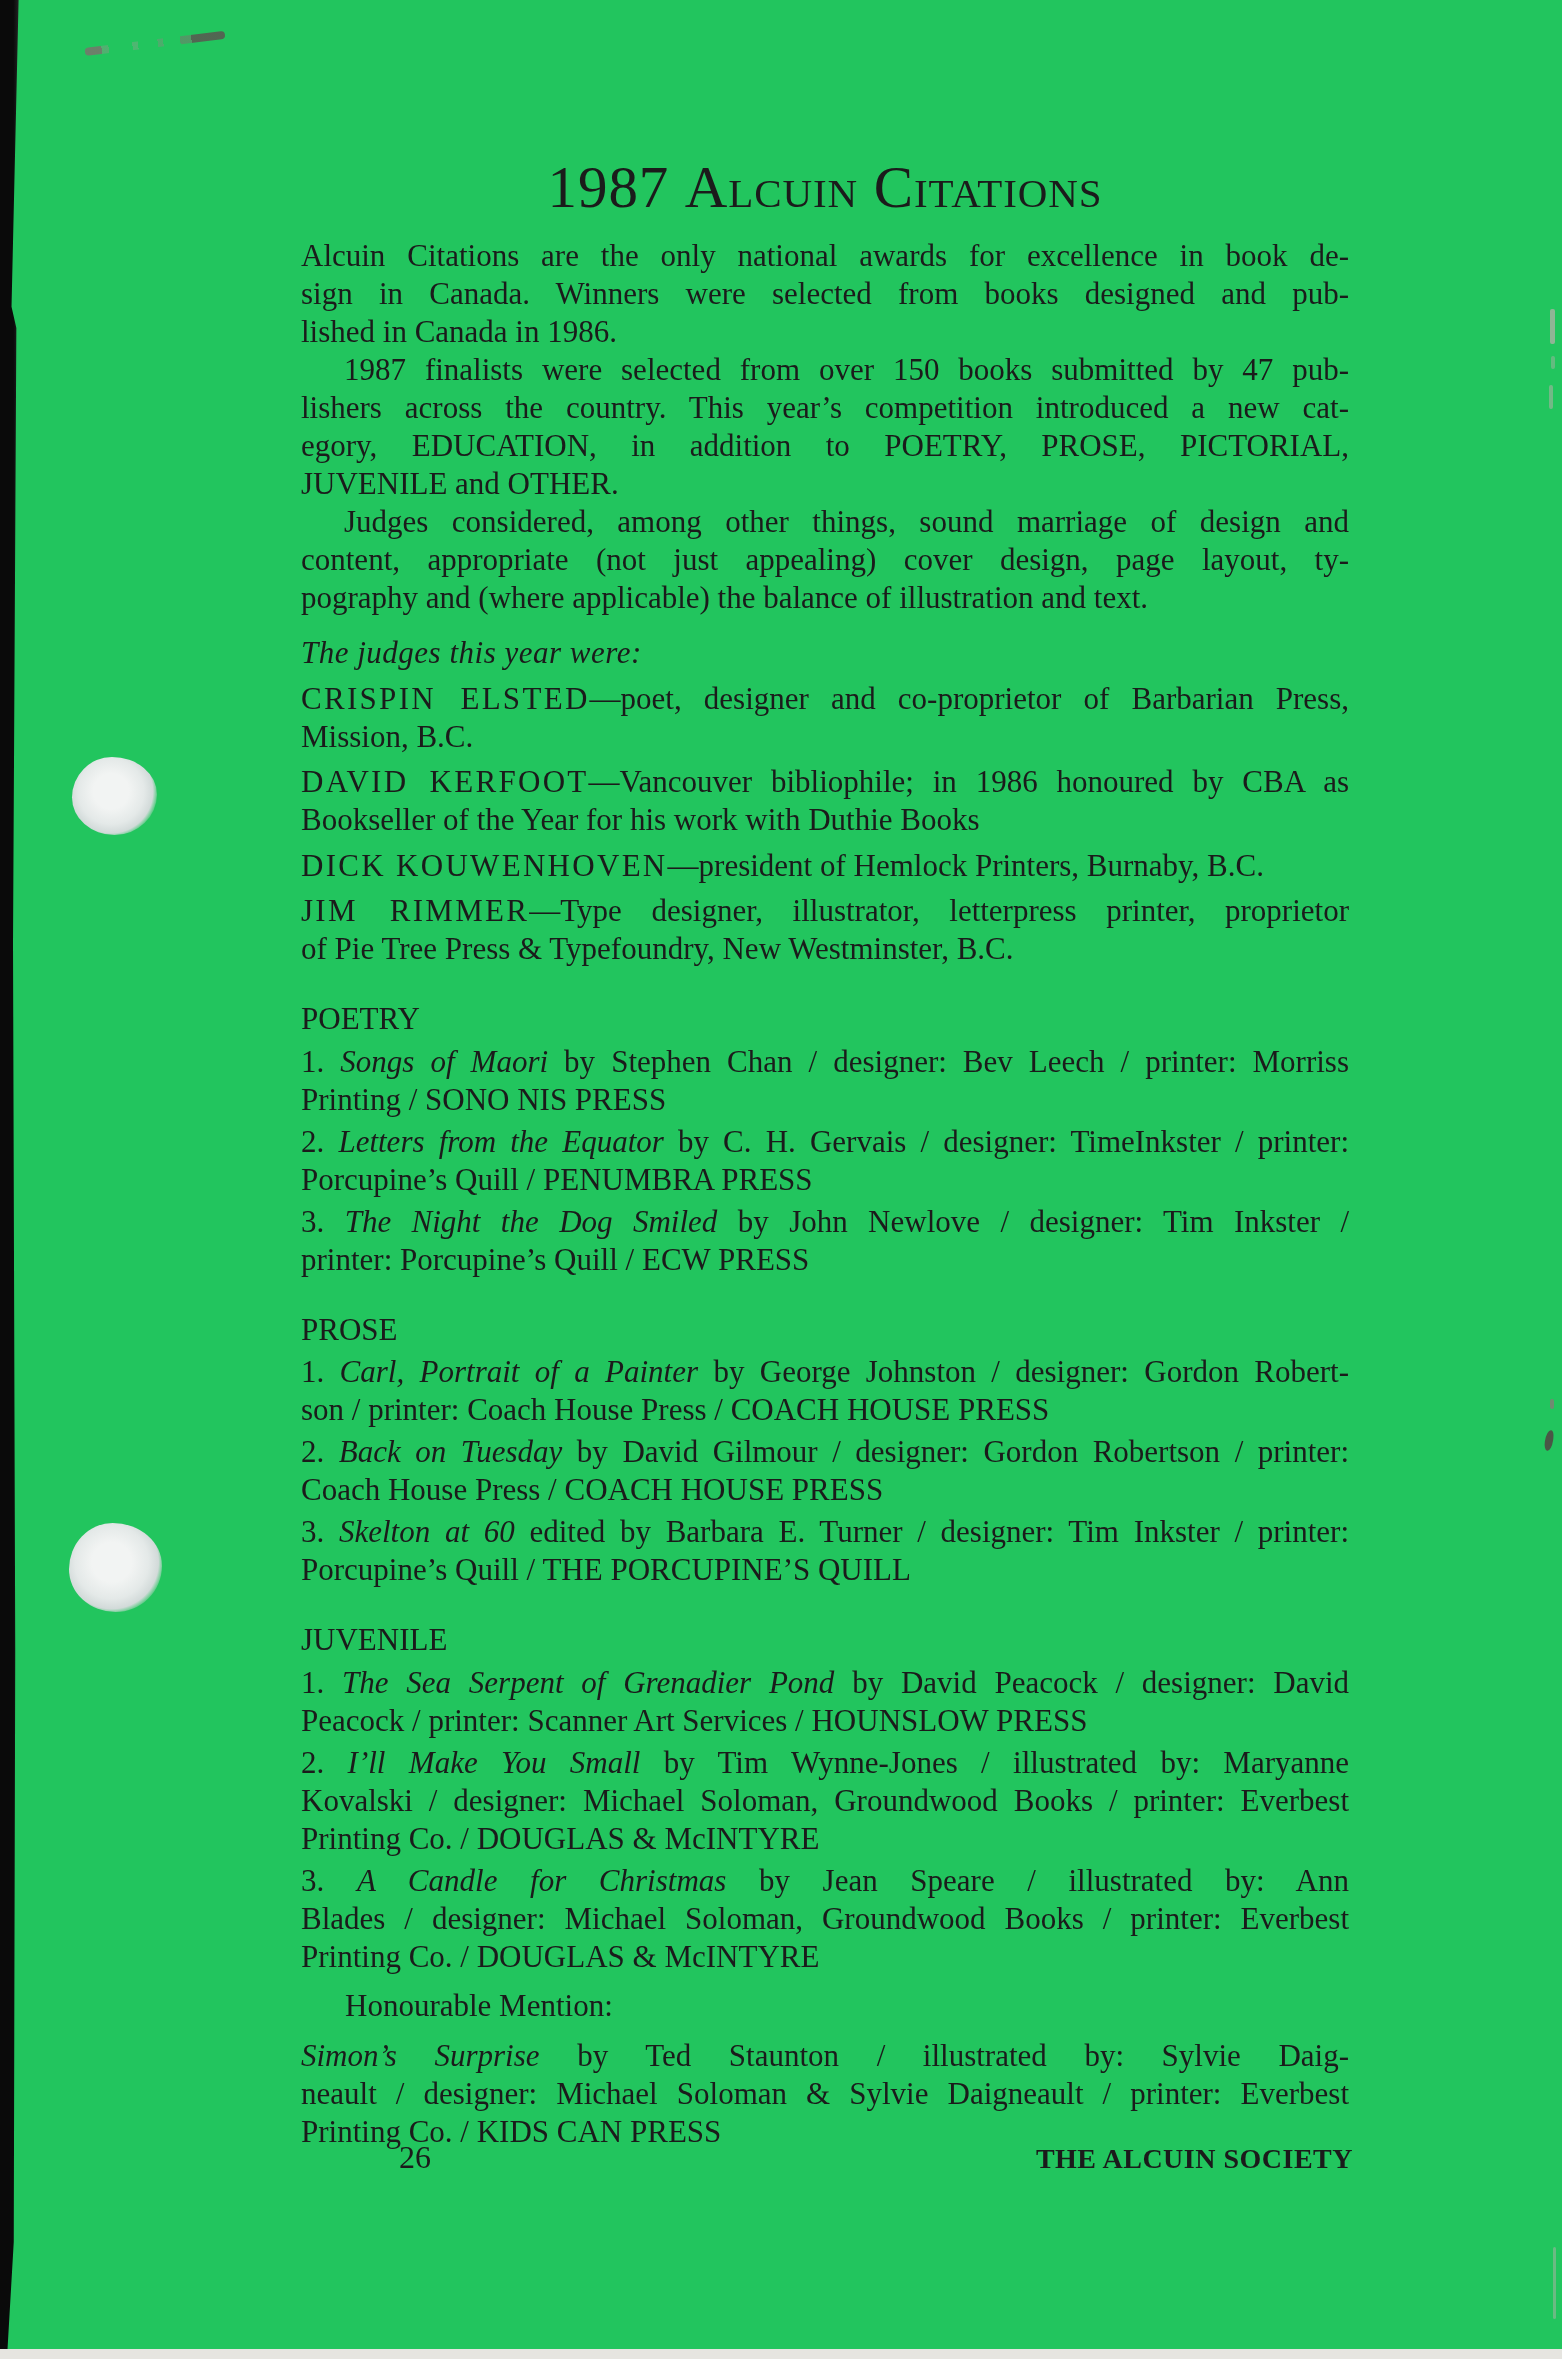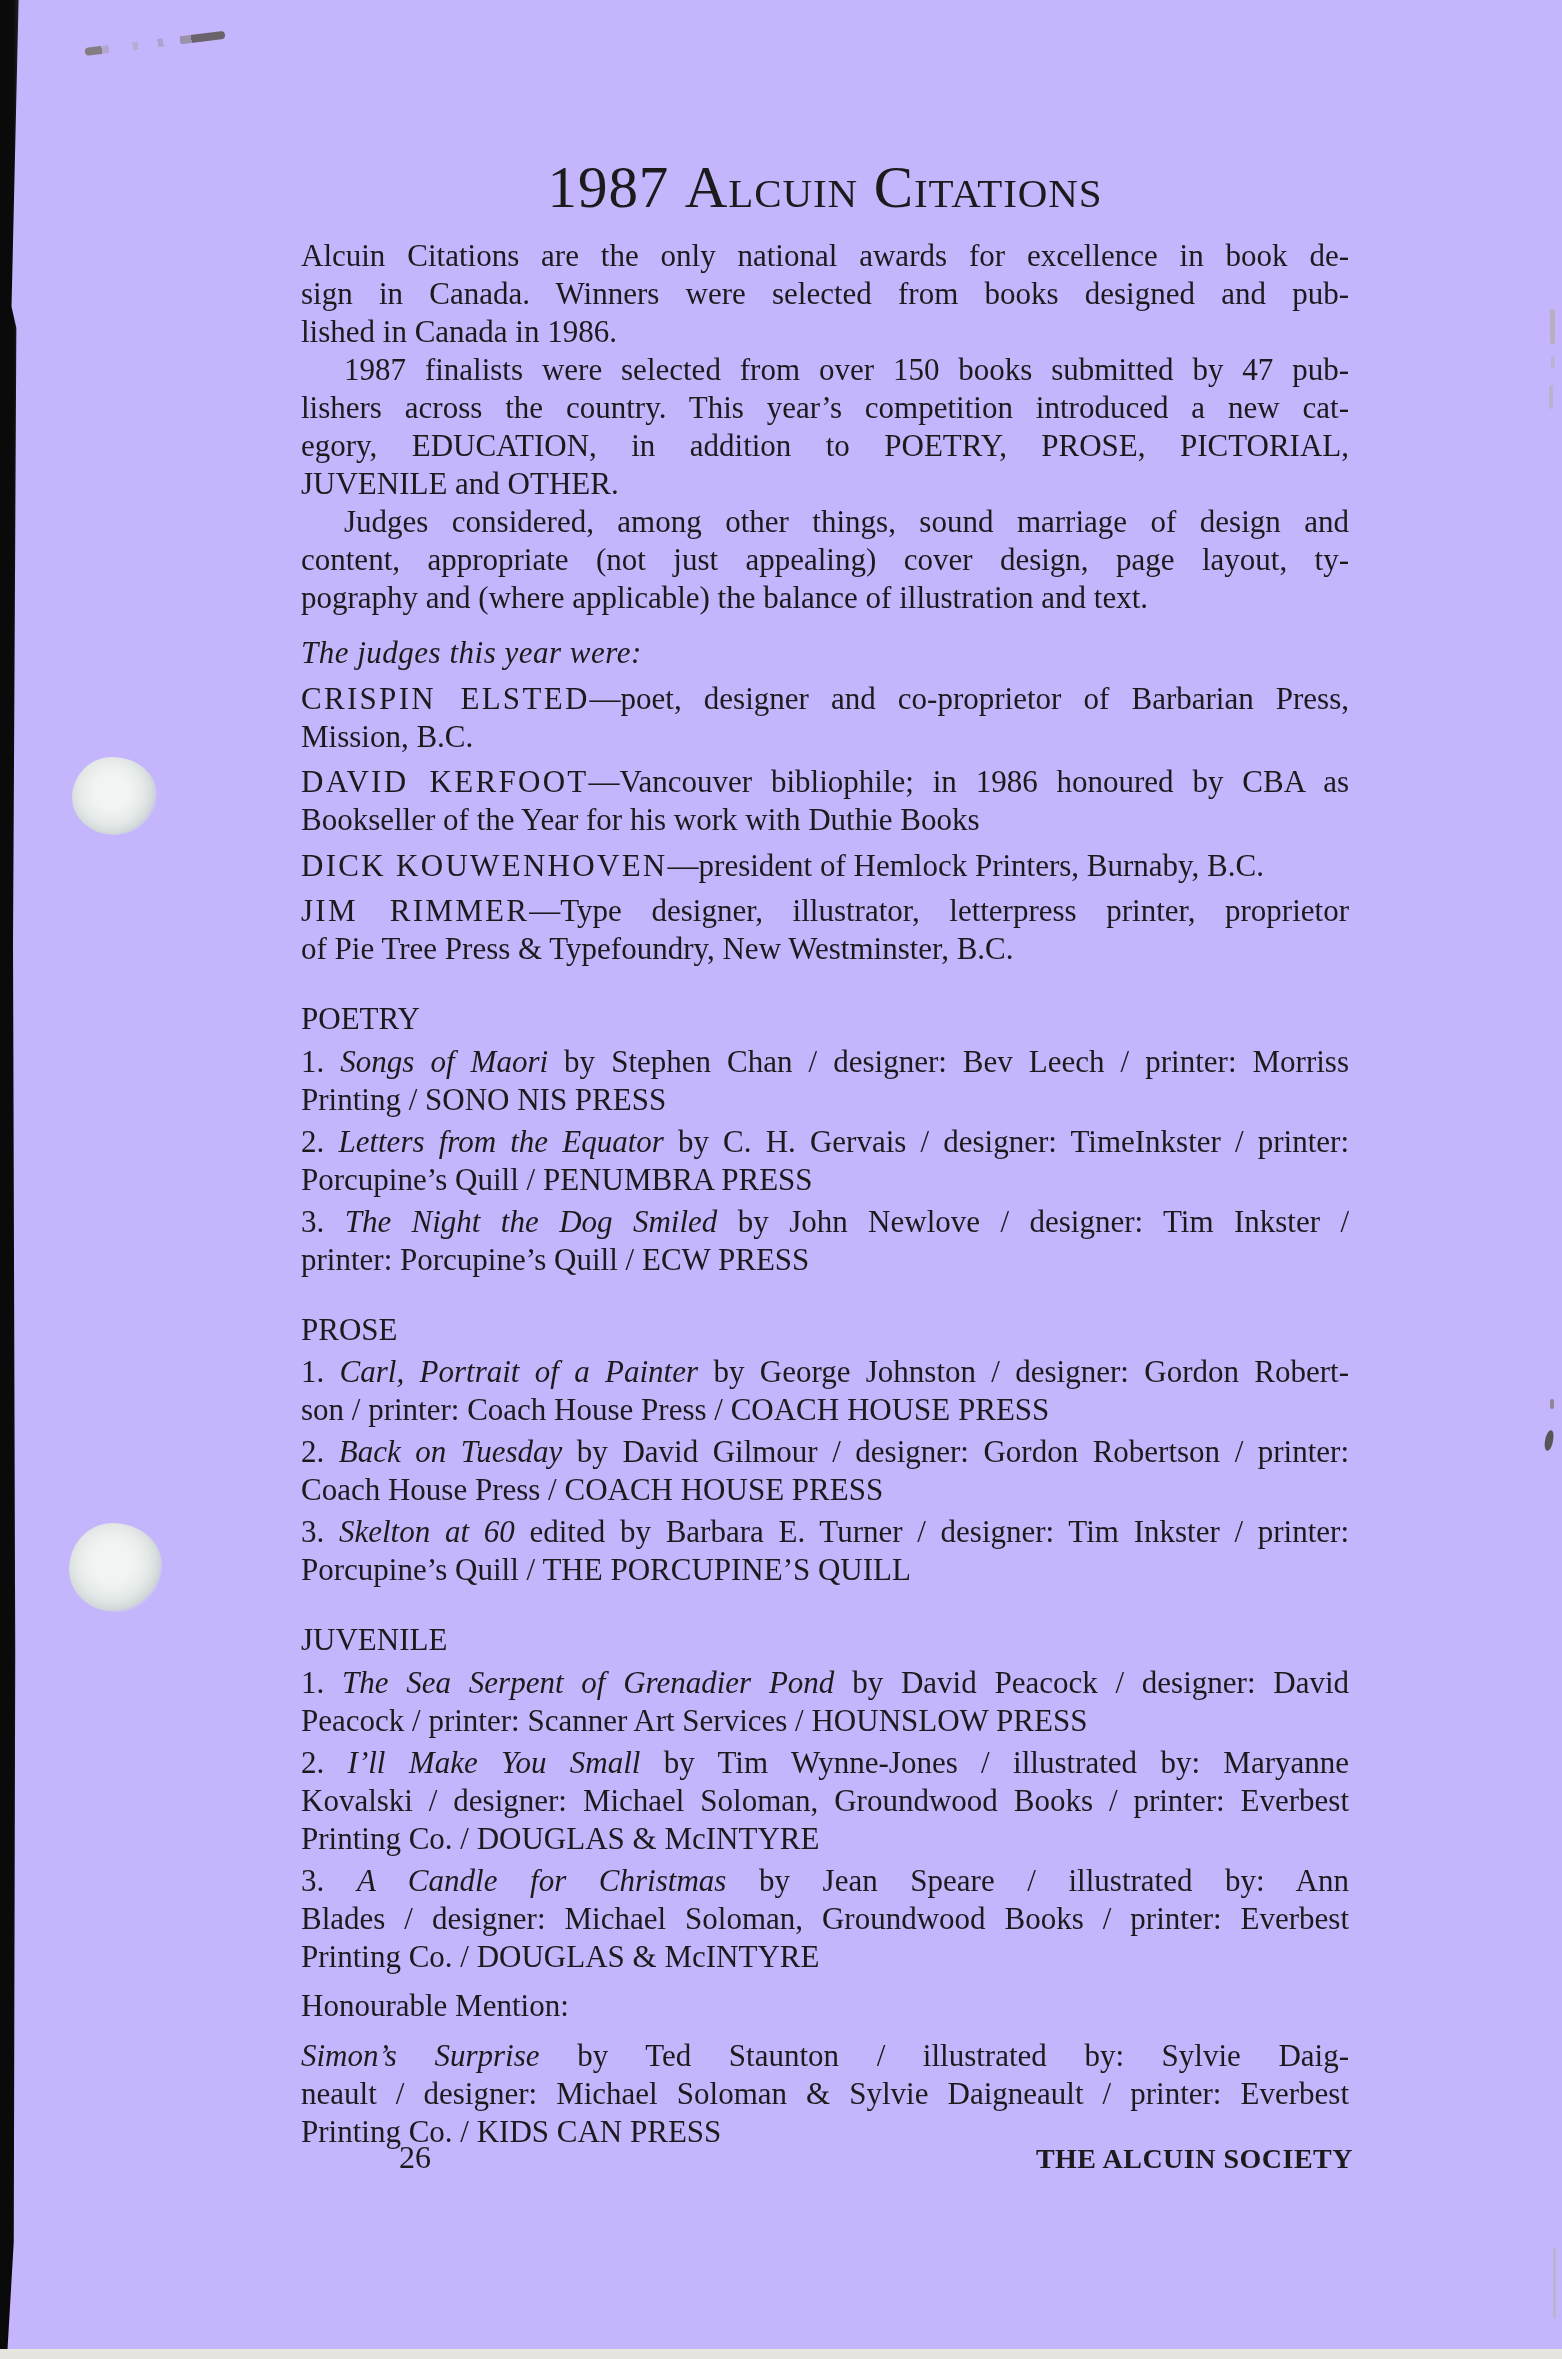--- a/index.html
+++ b/index.html
@@ -1,19 +1,19 @@
 <!DOCTYPE html>
 <html style="font-size:15px"><head>
 <meta charset="utf-8">
 <style>
   html,body{margin:0;padding:0;background:#f5f4f1;}
   .page{
     position:relative;
     width:1562px;height:2360px;
-    background:#c4b5fd;
+    background:#22c55e;
     overflow:hidden;
     font-family:"Liberation Serif","DejaVu Serif",serif;
     color:#1b1b1b;
   }
   
   .binding-shadow{
     position:absolute;left:0;top:0;width:18.6px;height:2360px;
     background:linear-gradient(90deg,#0a0a0a 0 70%,#242424 100%);
     clip-path:polygon(0 0,100% 0,62% 13%,88% 13.9%,70% 40%,82% 70%,74% 95%,40% 99.6%,0 99.6%);
   }
@@ -66,21 +66,21 @@
   .line{text-align:justify;}
   .line.j{text-align-last:justify;}
   .line.indent{text-indent:43px;}
   i{font-style:italic;}
   .sc{font-variant:small-caps;letter-spacing:2.3px;}
   .b-intro{margin-top:17px;font-style:italic;letter-spacing:0.5px;}
   .b-judge{margin-top:7.4px;}
   .b-heading{margin-top:32px;margin-bottom:4.6px;}
   .b-heading .line{text-align:left;}
   .b-entry{margin-top:4px;}
-  .b-label{margin-top:11px;}
+  .b-label{margin-top:11px;margin-left:44px;}
   .b-mention{margin-top:12px;}
   
   .footer{position:absolute;left:301px;top:2139px;width:1052px;height:37px;}
   .pagenum{position:absolute;left:98px;top:0;font-size:32px;}
   .society{position:absolute;right:0;top:3.7px;font-size:28px;font-weight:bold;letter-spacing:0.5px;}
 </style>
 </head>
 <body>
 
 <div class="page">

